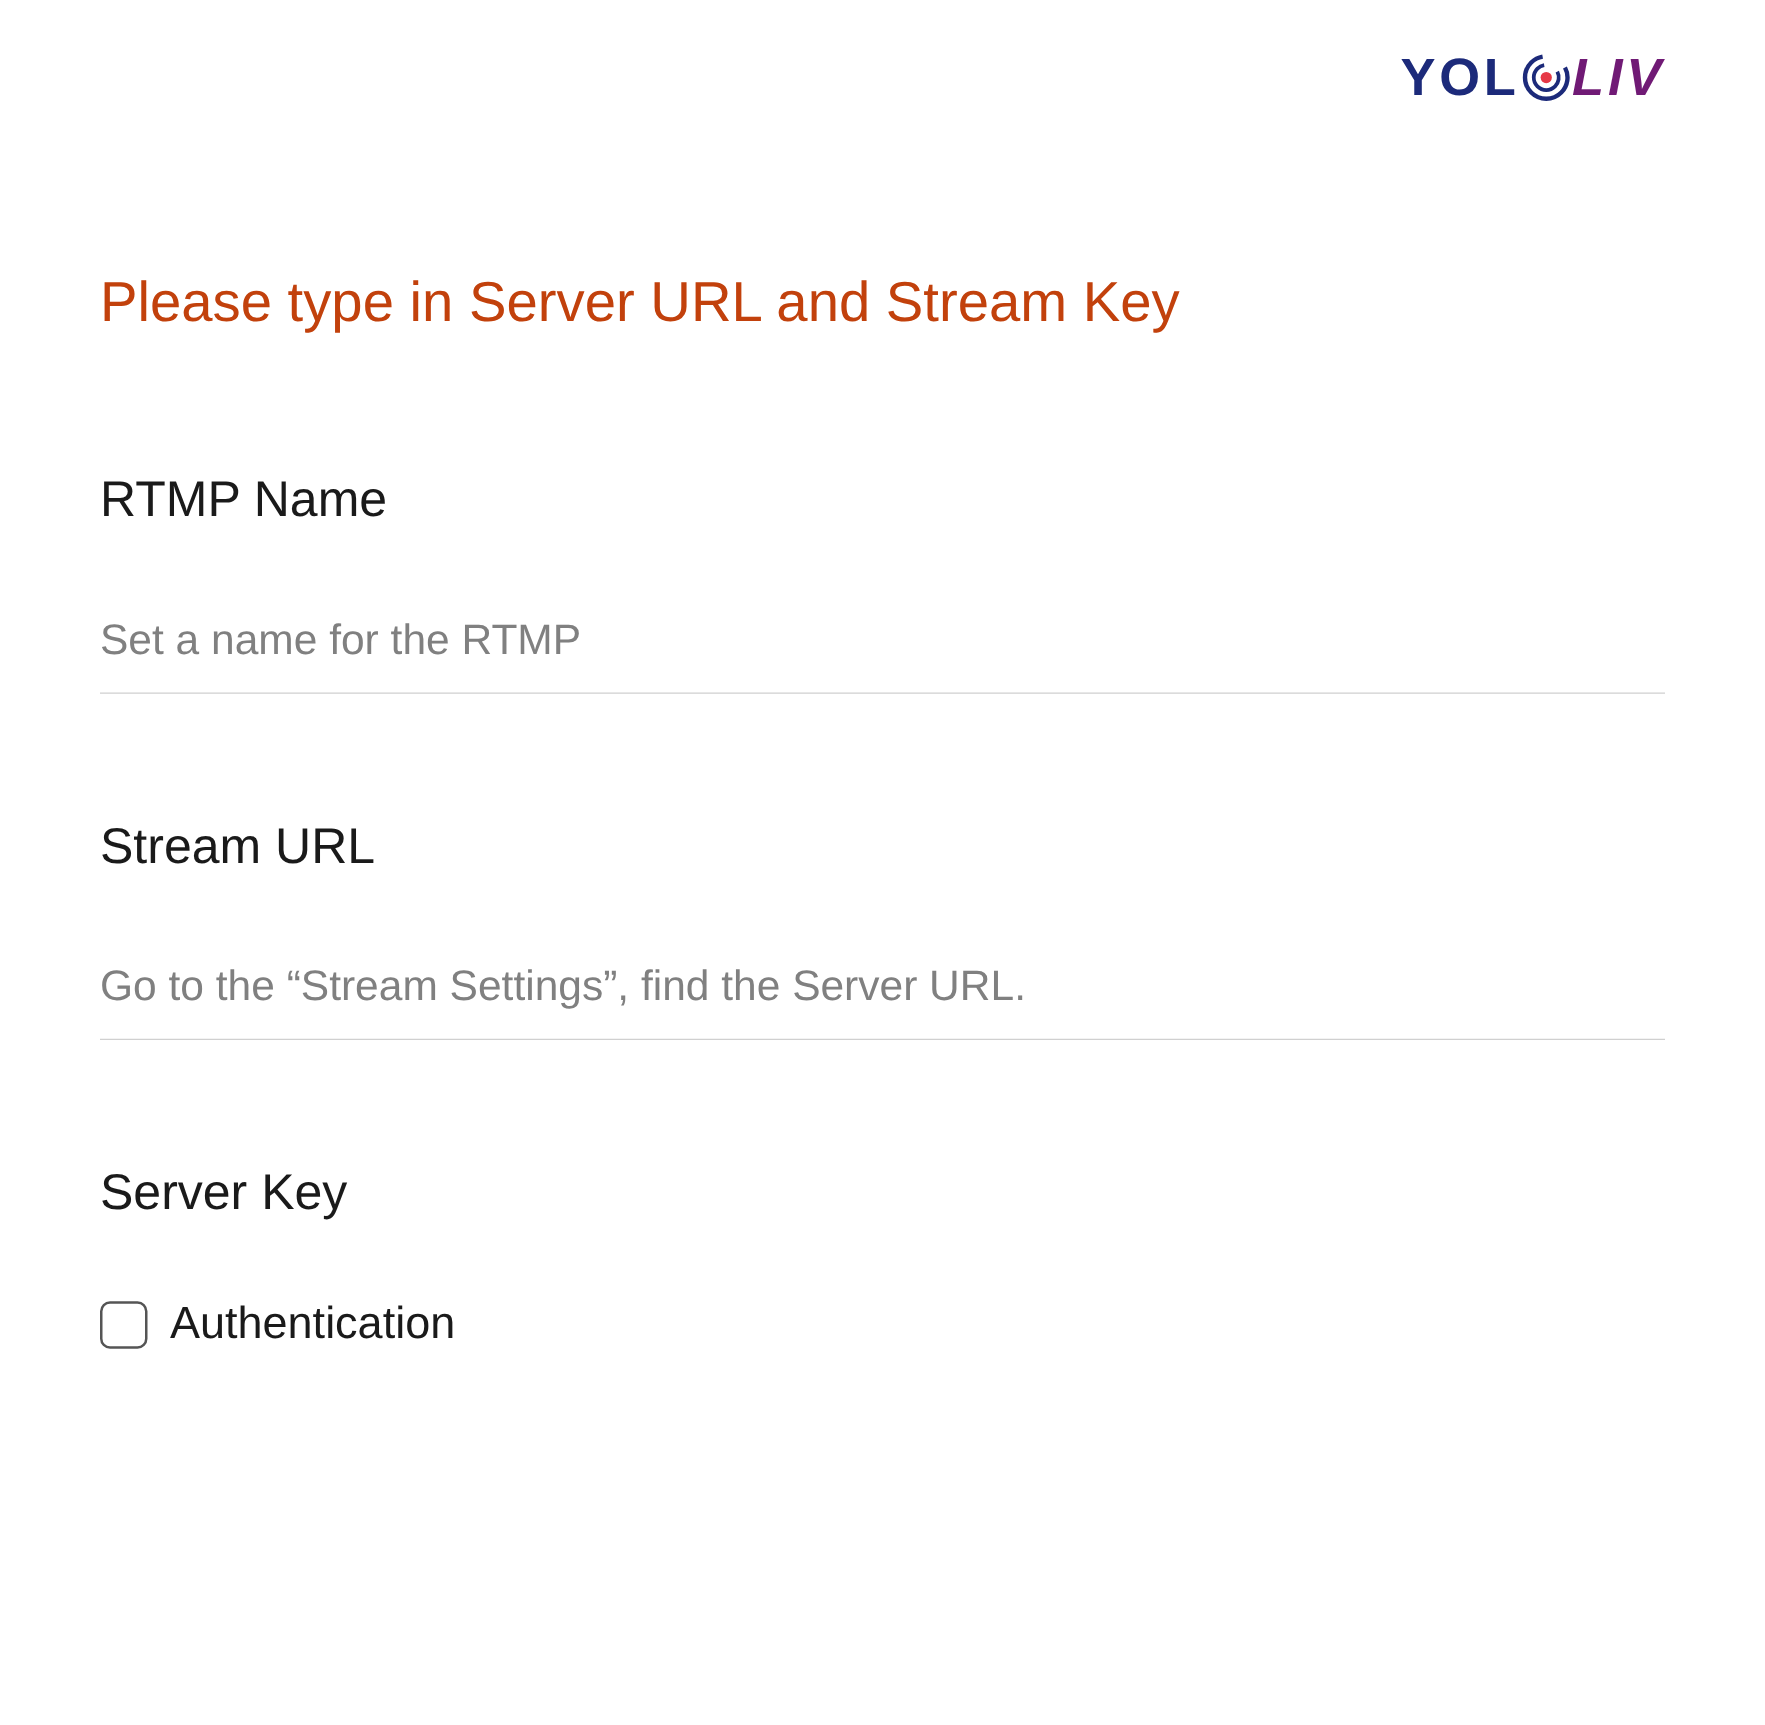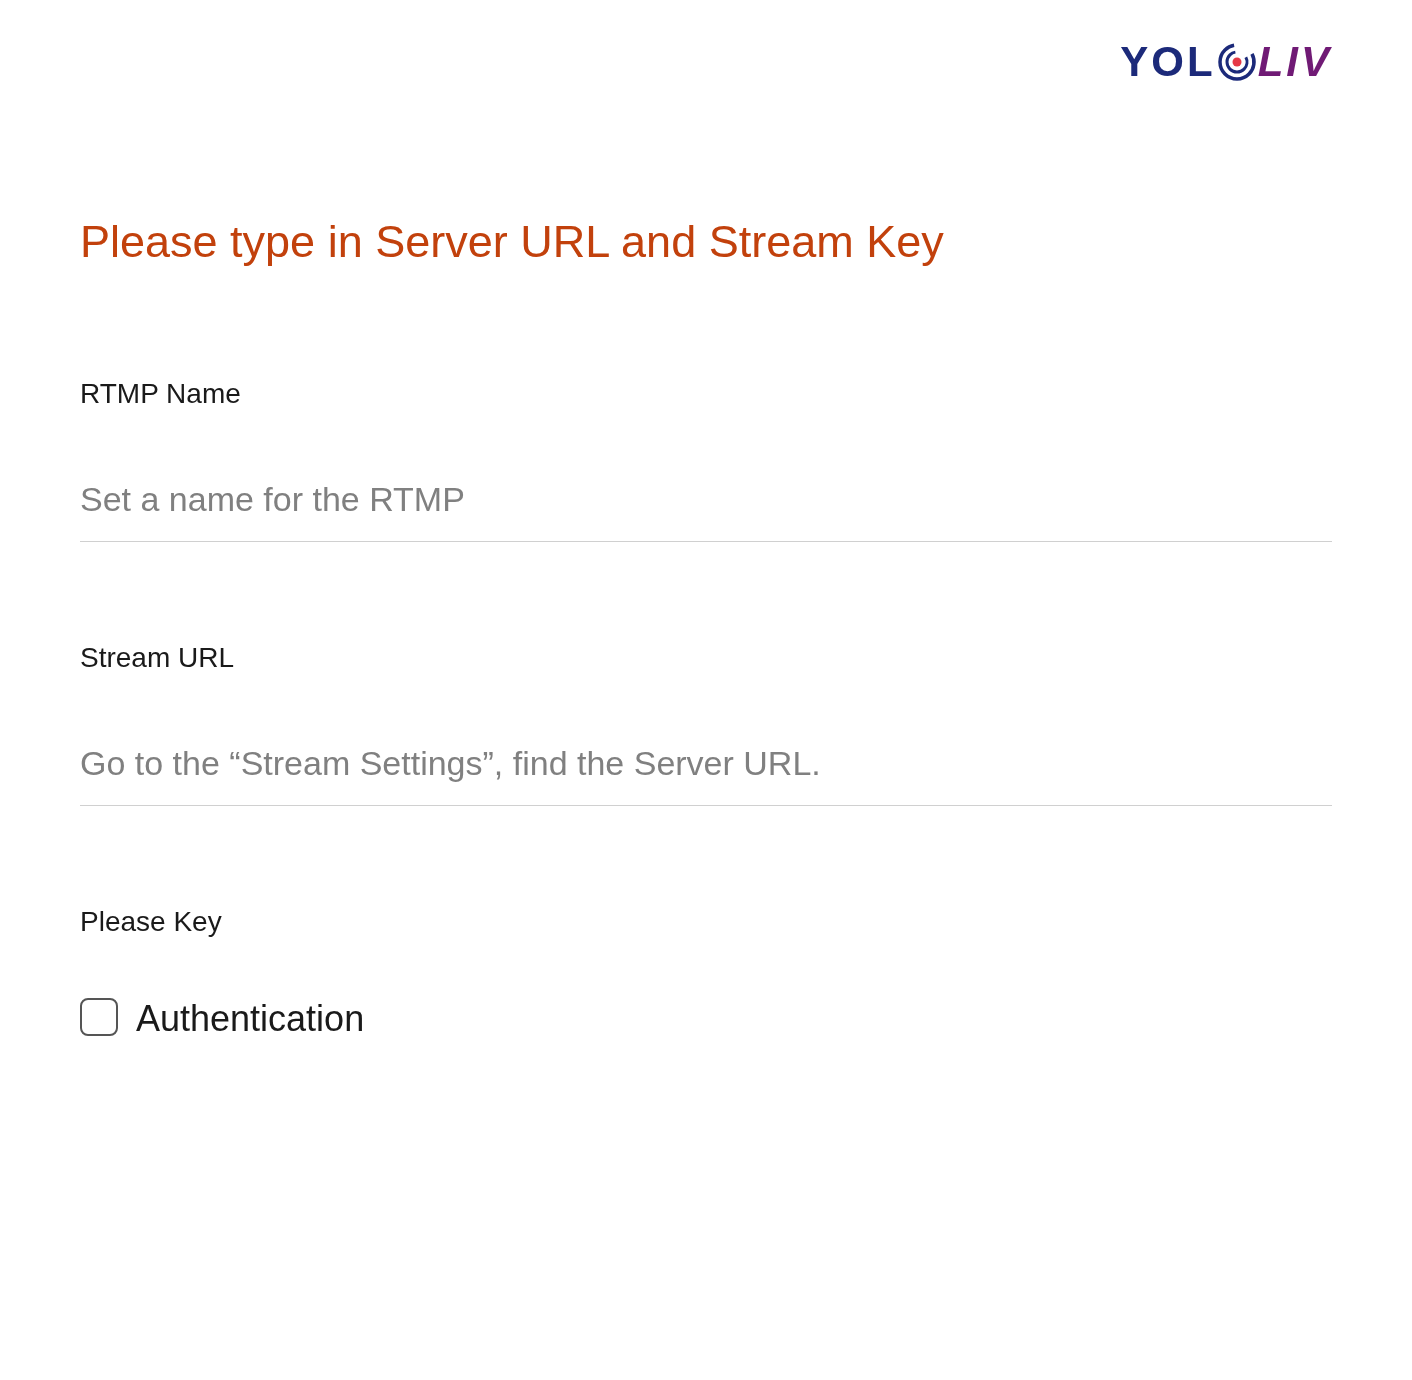--- a/index.html
+++ b/index.html
@@ -47,41 +47,41 @@
     .page-title {
       font-size: 45px;
       font-weight: 400;
       color: #c2410c;
       margin-bottom: 110px;
     }
     .form-section {
       margin-bottom: 100px;
     }
     .field-label {
-      font-size: 28px;
+      font-size: 40px;
       font-weight: 400;
       color: #1a1a1a;
       margin-bottom: 60px;
     }
     .text-input {
       width: 100%;
       border: none;
       border-bottom: 1px solid #d0d0d0;
       font-size: 34px;
       padding: 10px 0 22px 0;
       outline: none;
       background: transparent;
       color: #1a1a1a;
     }
     .text-input::placeholder {
       color: #808080;
     }
     .checkbox-row {
       display: flex;
-      align-items: flex-start;
+      align-items: flex-end;
       gap: 18px;
       margin-top: 50px;
     }
     .checkbox-input {
       width: 38px;
       height: 38px;
       border: 2px solid #555;
       border-radius: 8px;
       appearance: none;
       cursor: pointer;
@@ -116,19 +116,19 @@
   <div class="field-label">RTMP Name</div>
   <input type="text" class="text-input" placeholder="Set a name for the RTMP" style="">
 </div>
 
 <div class="form-section">
   <div class="field-label">Stream URL</div>
   <input type="text" class="text-input" placeholder="Go to the “Stream Settings”, find the Server URL." style="">
 </div>
 
 <div class="form-section" style="margin-bottom: 0;">
-  <div class="field-label">Please Key</div>
+  <div class="field-label">Server Key</div>
 </div>
 
 <div class="checkbox-row">
   <input type="checkbox" class="checkbox-input" style="">
   <span class="checkbox-label">Authentication</span>
 </div>
 
 </body></html>

